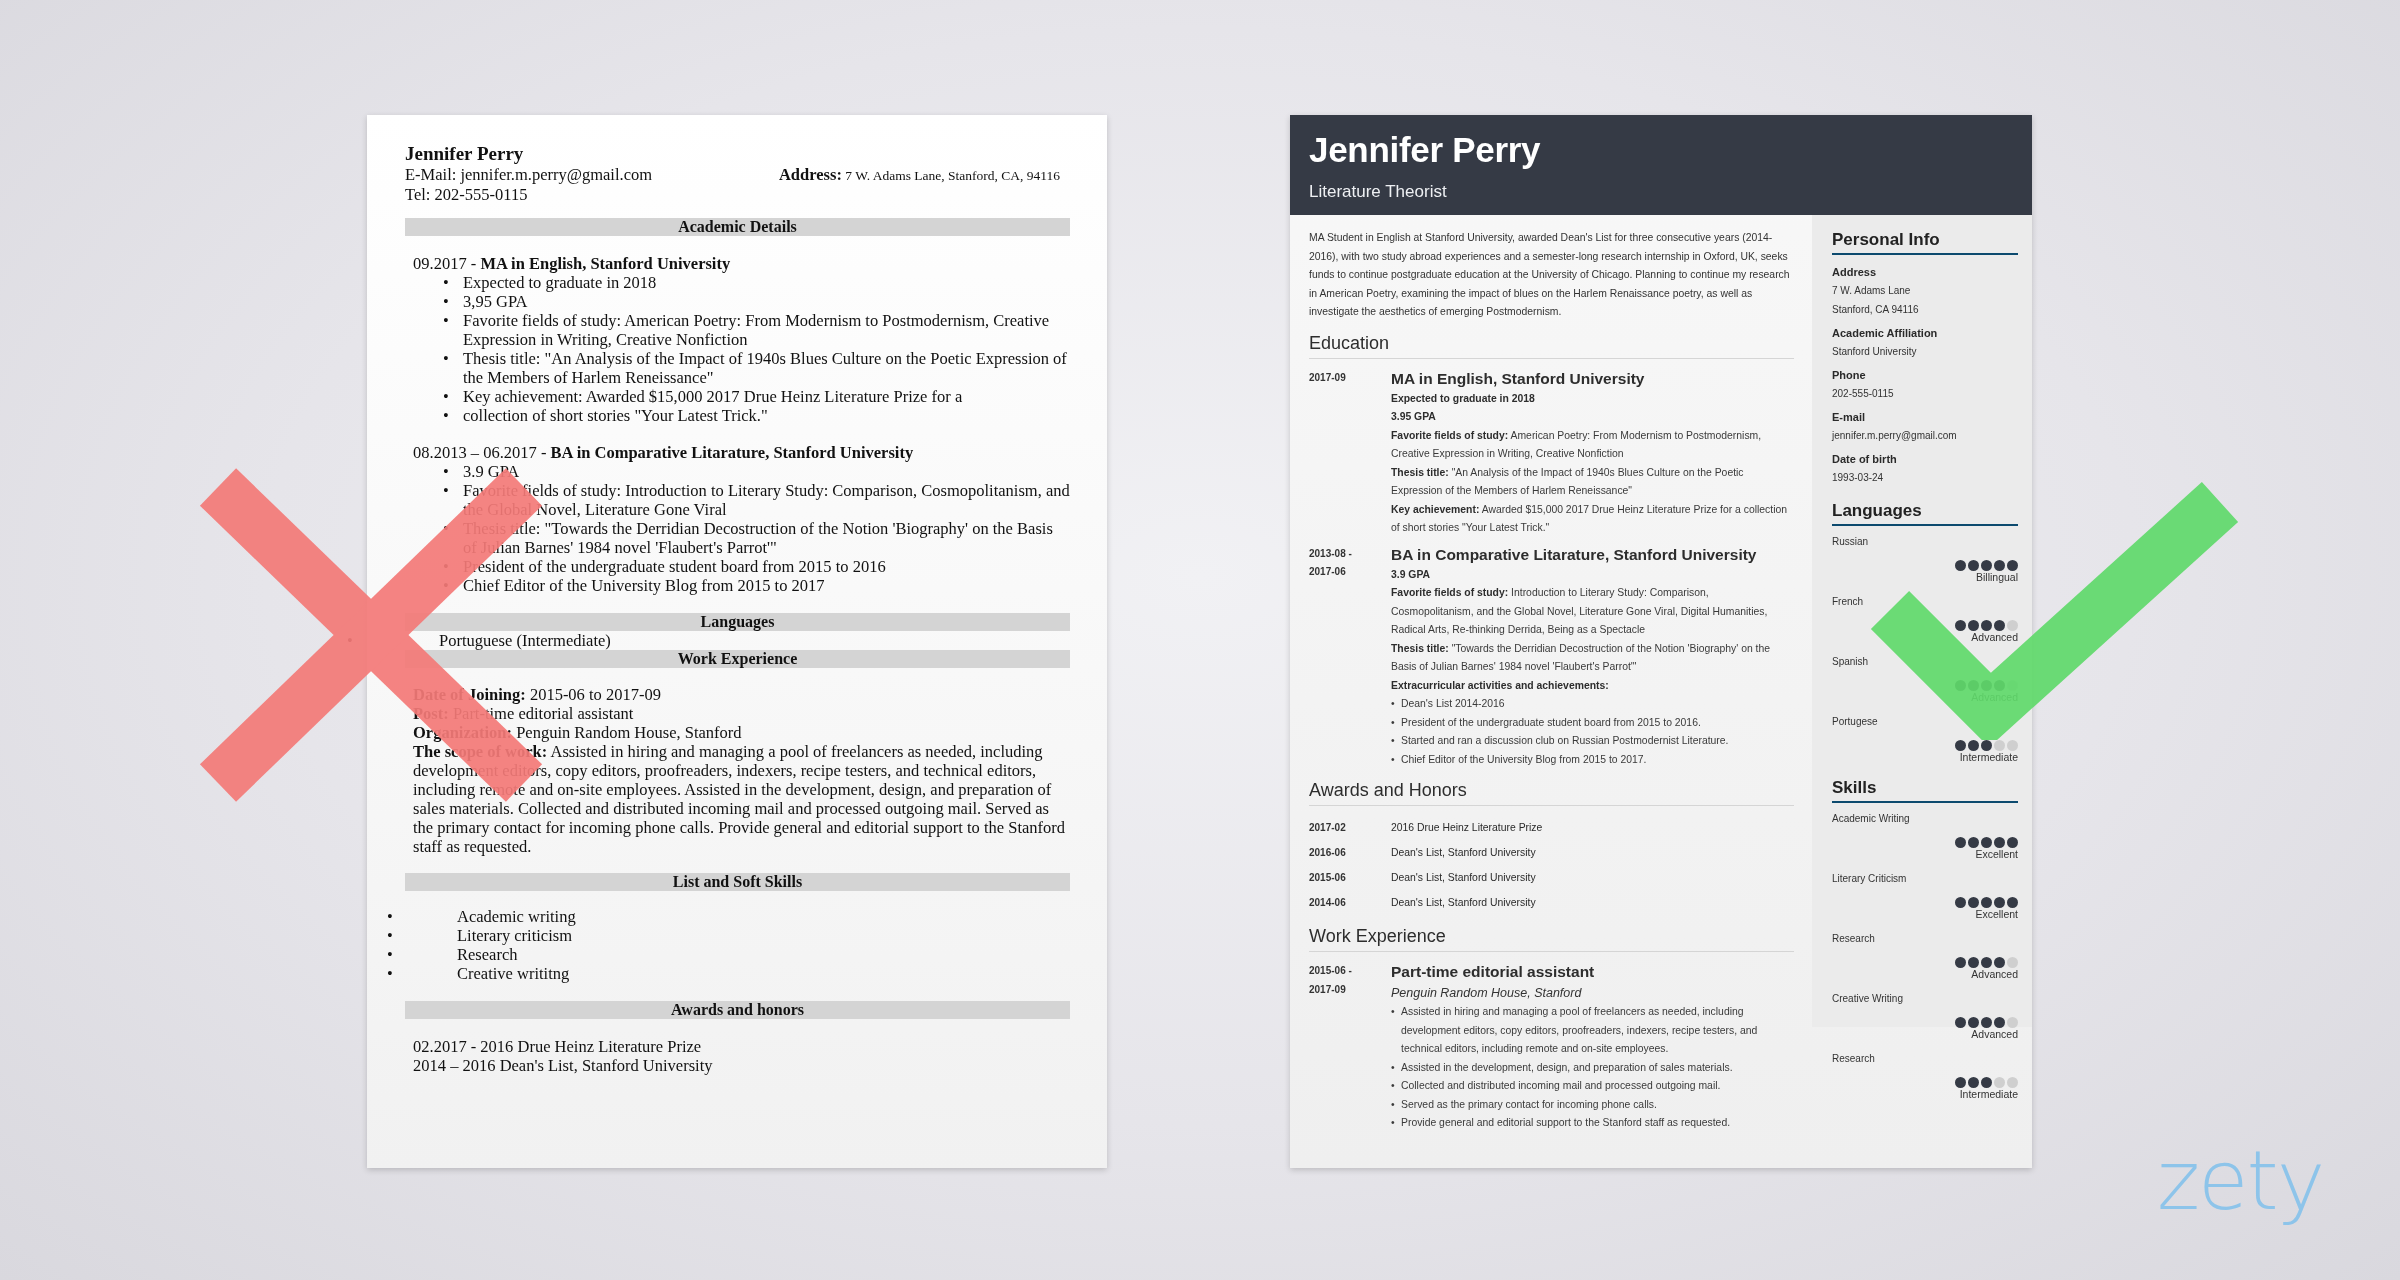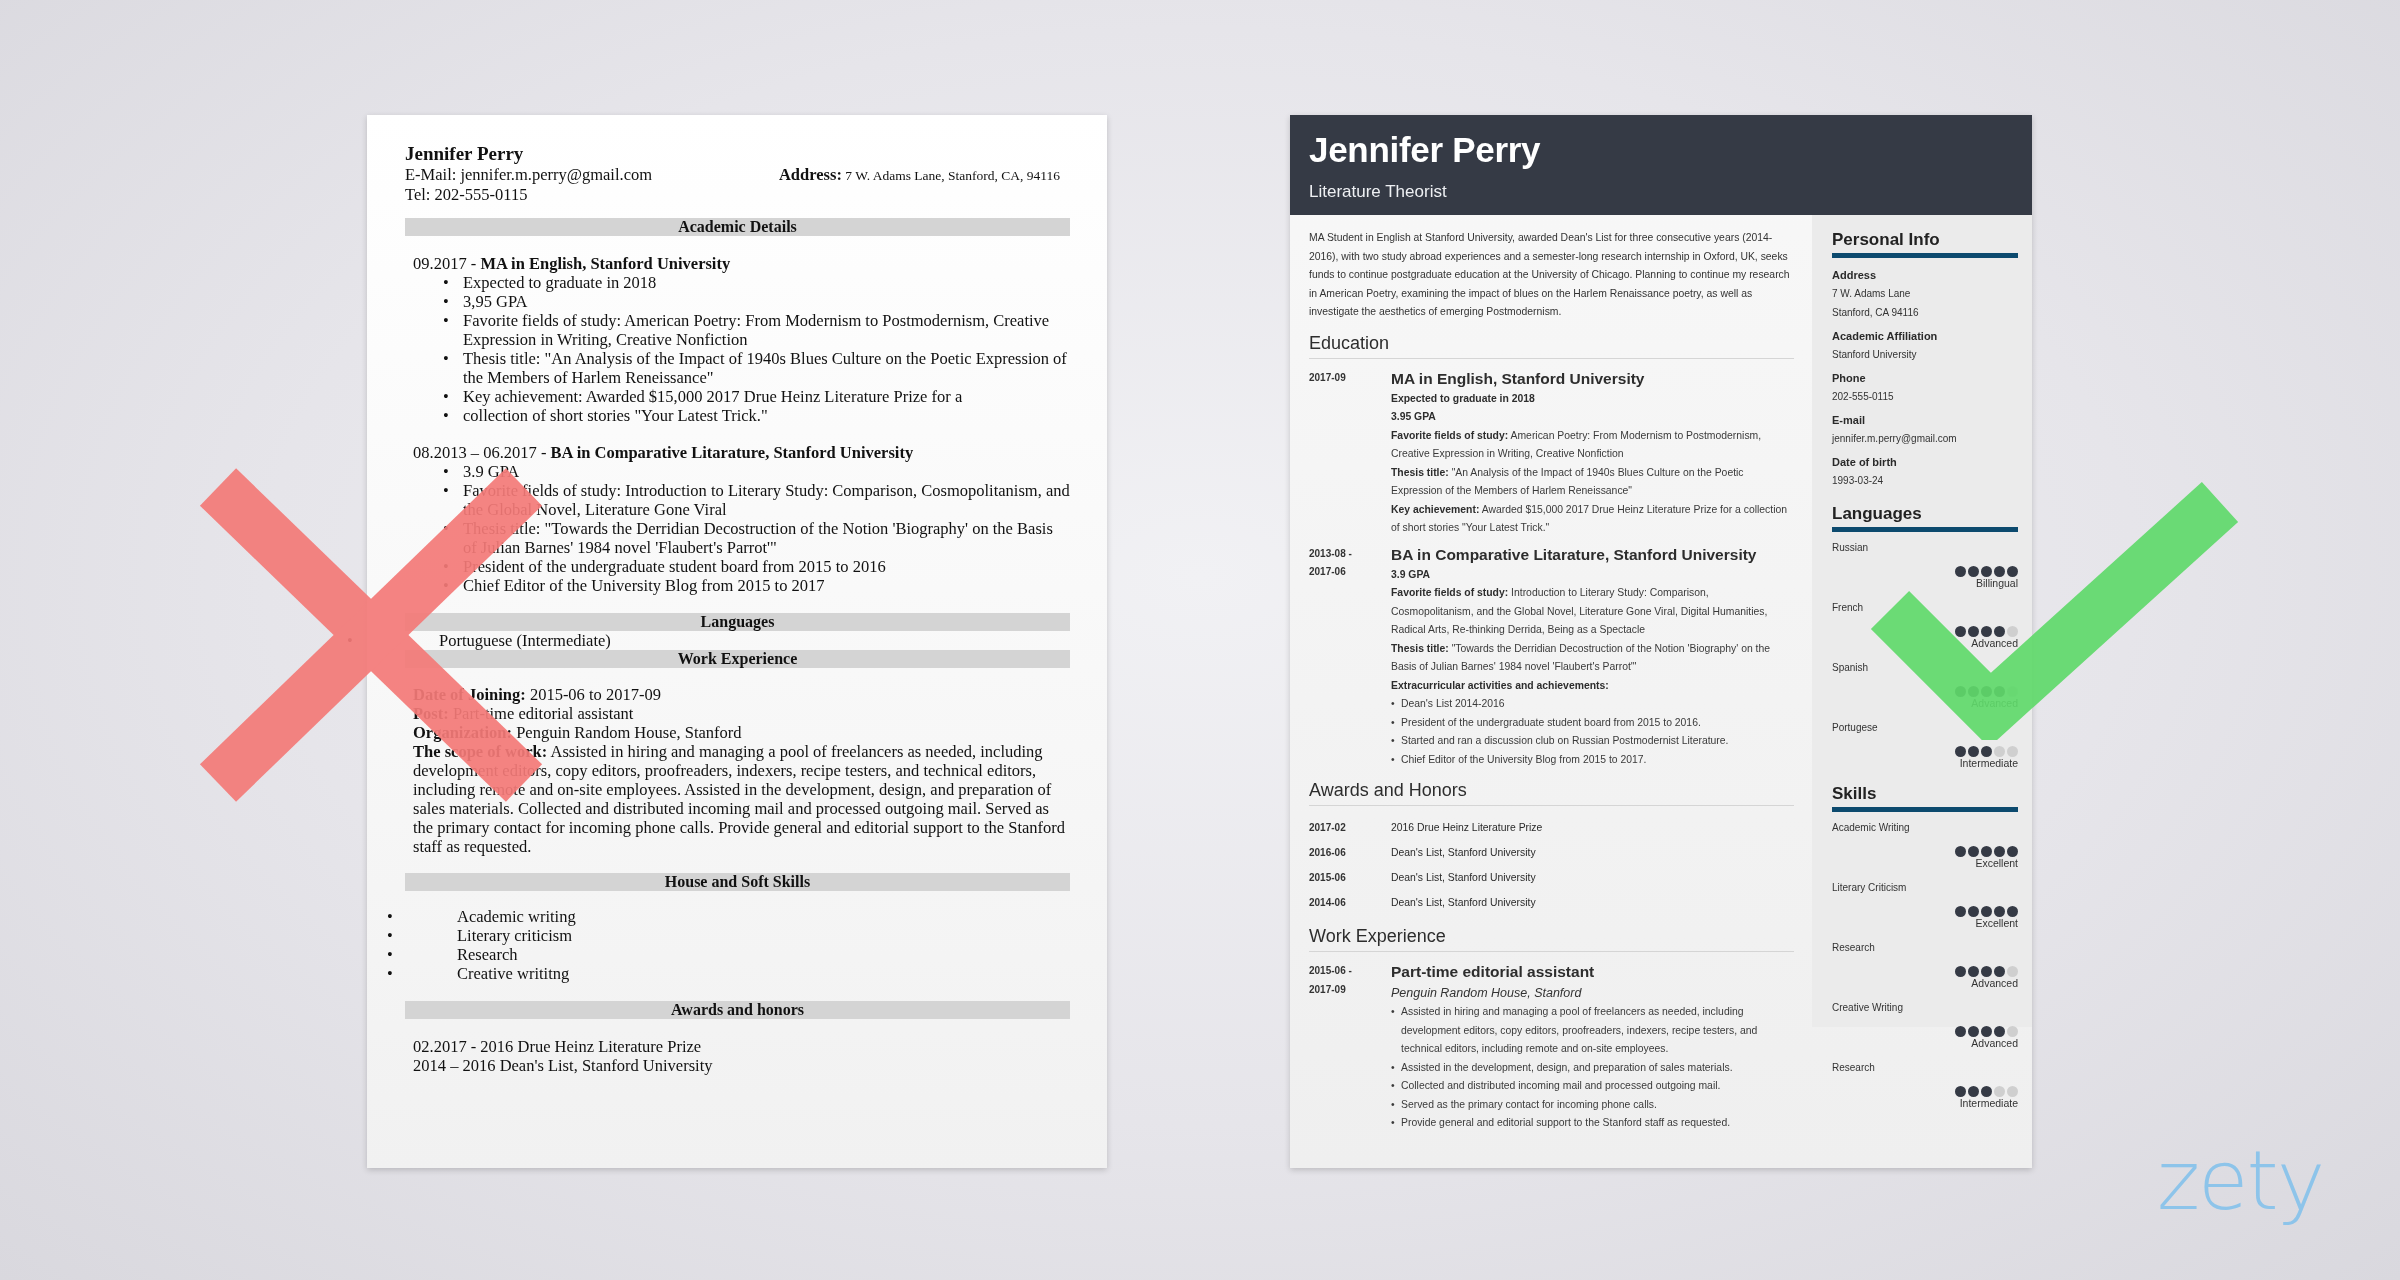--- a/index.html
+++ b/index.html
@@ -75,21 +75,21 @@
   .r-entry-sub { font-style: italic; font-size: 12.5px; color: #333; line-height: 20px; }
   .r-strong { font-weight: bold; color: #2d2d2d; }
   .r-bullets { list-style: none; }
   .r-bullets li { position: relative; padding-left: 10px; }
   .r-bullets li::before { content: "•"; position: absolute; left: 0; }
   .r-award { display: flex; font-size: 10.4px; line-height: 25px; }
   .r-award .r-date { line-height: 25px; padding-top: 0; }
 
   .s-h2 {
     font-size: 17px; font-weight: bold; color: #222; padding-bottom: 3px;
-    border-bottom: 5px solid #0c4a6e; margin-bottom: 8px;
+    border-bottom: 2px solid #0c4a6e; margin-bottom: 8px;
   }
   .s-label { font-size: 11px; font-weight: bold; color: #2a2a2a; line-height: 18px; }
   .s-value { font-size: 10px; color: #333; line-height: 19px; margin-bottom: 5px; }
   .rating { margin-bottom: 10px; }
   .rating-name { font-size: 10px; color: #333; line-height: 16px; }
   .dots { text-align: right; margin-top: 7px; height: 13px; }
   .dot { display: inline-block; width: 11px; height: 11px; border-radius: 50%; background: #353a45; margin-left: 2px; }
   .dot.off { background: #cfcfcf; }
   .rating-level { text-align: right; font-size: 10.5px; color: #333; line-height: 14px; }
 
@@ -145,21 +145,21 @@
   </div>
 
   <div class="l-section">Work Experience</div>
   <div class="l-block l-work" style="margin-top:17px">
     <p><b>Date of Joining:</b> <span>2015-06 to 2017-09</span></p>
     <p><b>Post:</b> <span>Part-time editorial assistant</span></p>
     <p><b>Organization:</b> <span>Penguin Random House, Stanford</span></p>
     <p><b>The scope of work:</b> <span>Assisted in hiring and managing a pool of freelancers as needed, including development editors, copy editors, proofreaders, indexers, recipe testers, and technical editors, including remote and on-site employees. Assisted in the development, design, and preparation of sales materials. Collected and distributed incoming mail and processed outgoing mail. Served as the primary contact for incoming phone calls. Provide general and editorial support to the Stanford staff as requested.</span></p>
   </div>
 
-  <div class="l-section" style="margin-top:17px">House and Soft Skills</div>
+  <div class="l-section" style="margin-top:17px">List and Soft Skills</div>
   <ul class="l-skill-list">
     <li>Academic writing</li>
     <li>Literary criticism</li>
     <li>Research</li>
     <li>Creative writitng</li>
   </ul>
 
   <div class="l-section" style="margin-top:18px">Awards and honors</div>
   <div class="l-block" style="margin-top:18px">
     <div>02.2017 - 2016 Drue Heinz Literature Prize</div>

